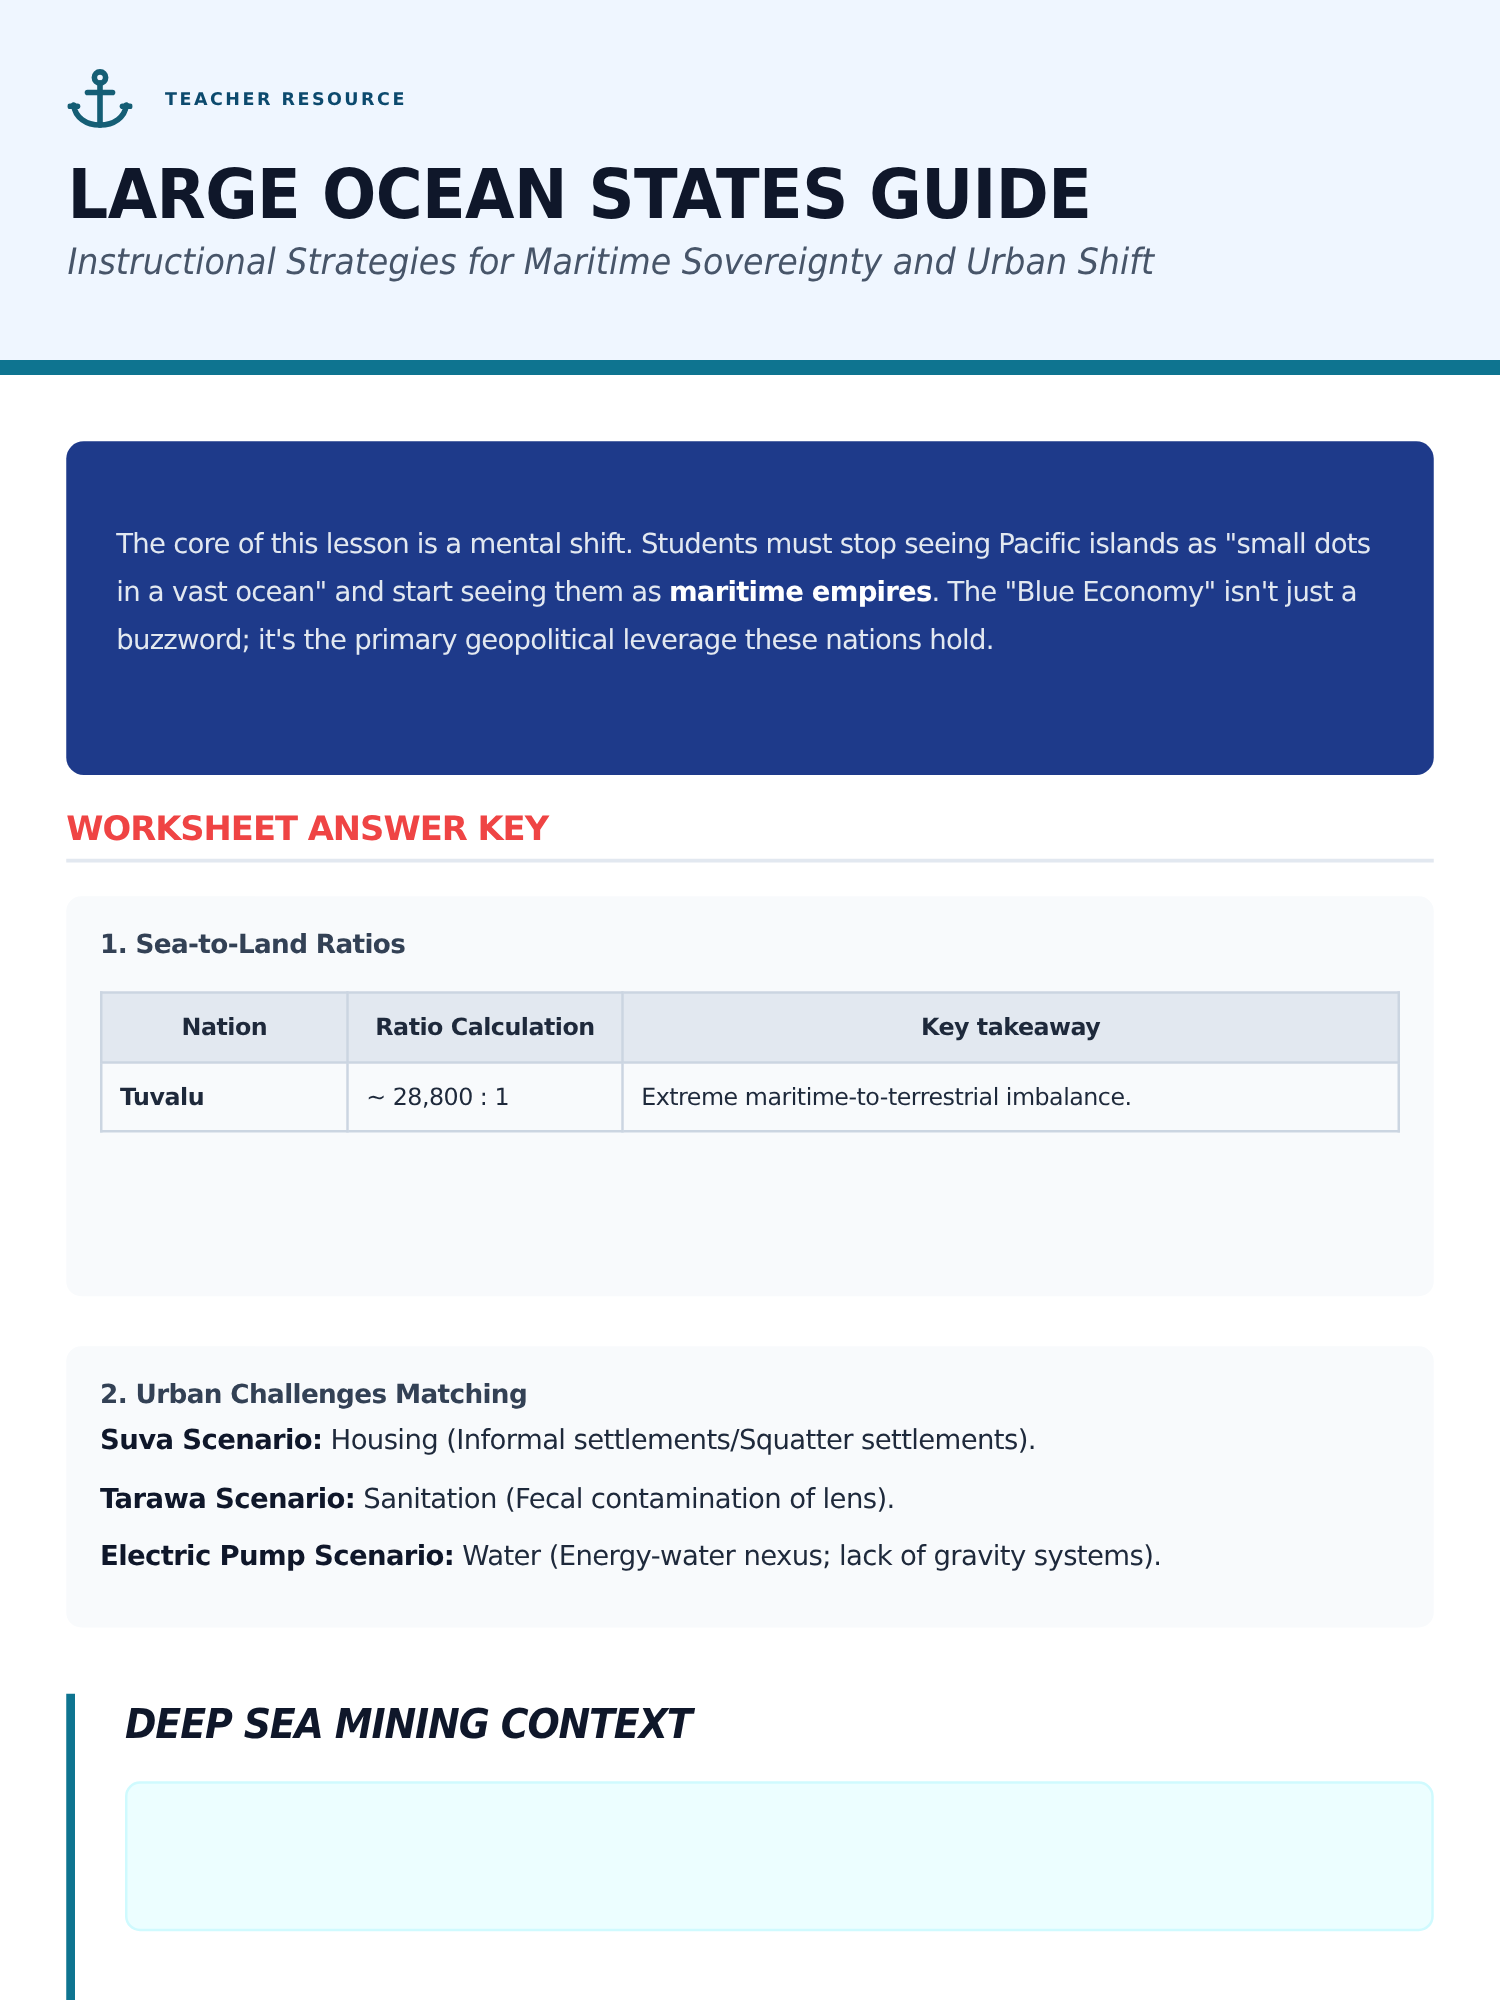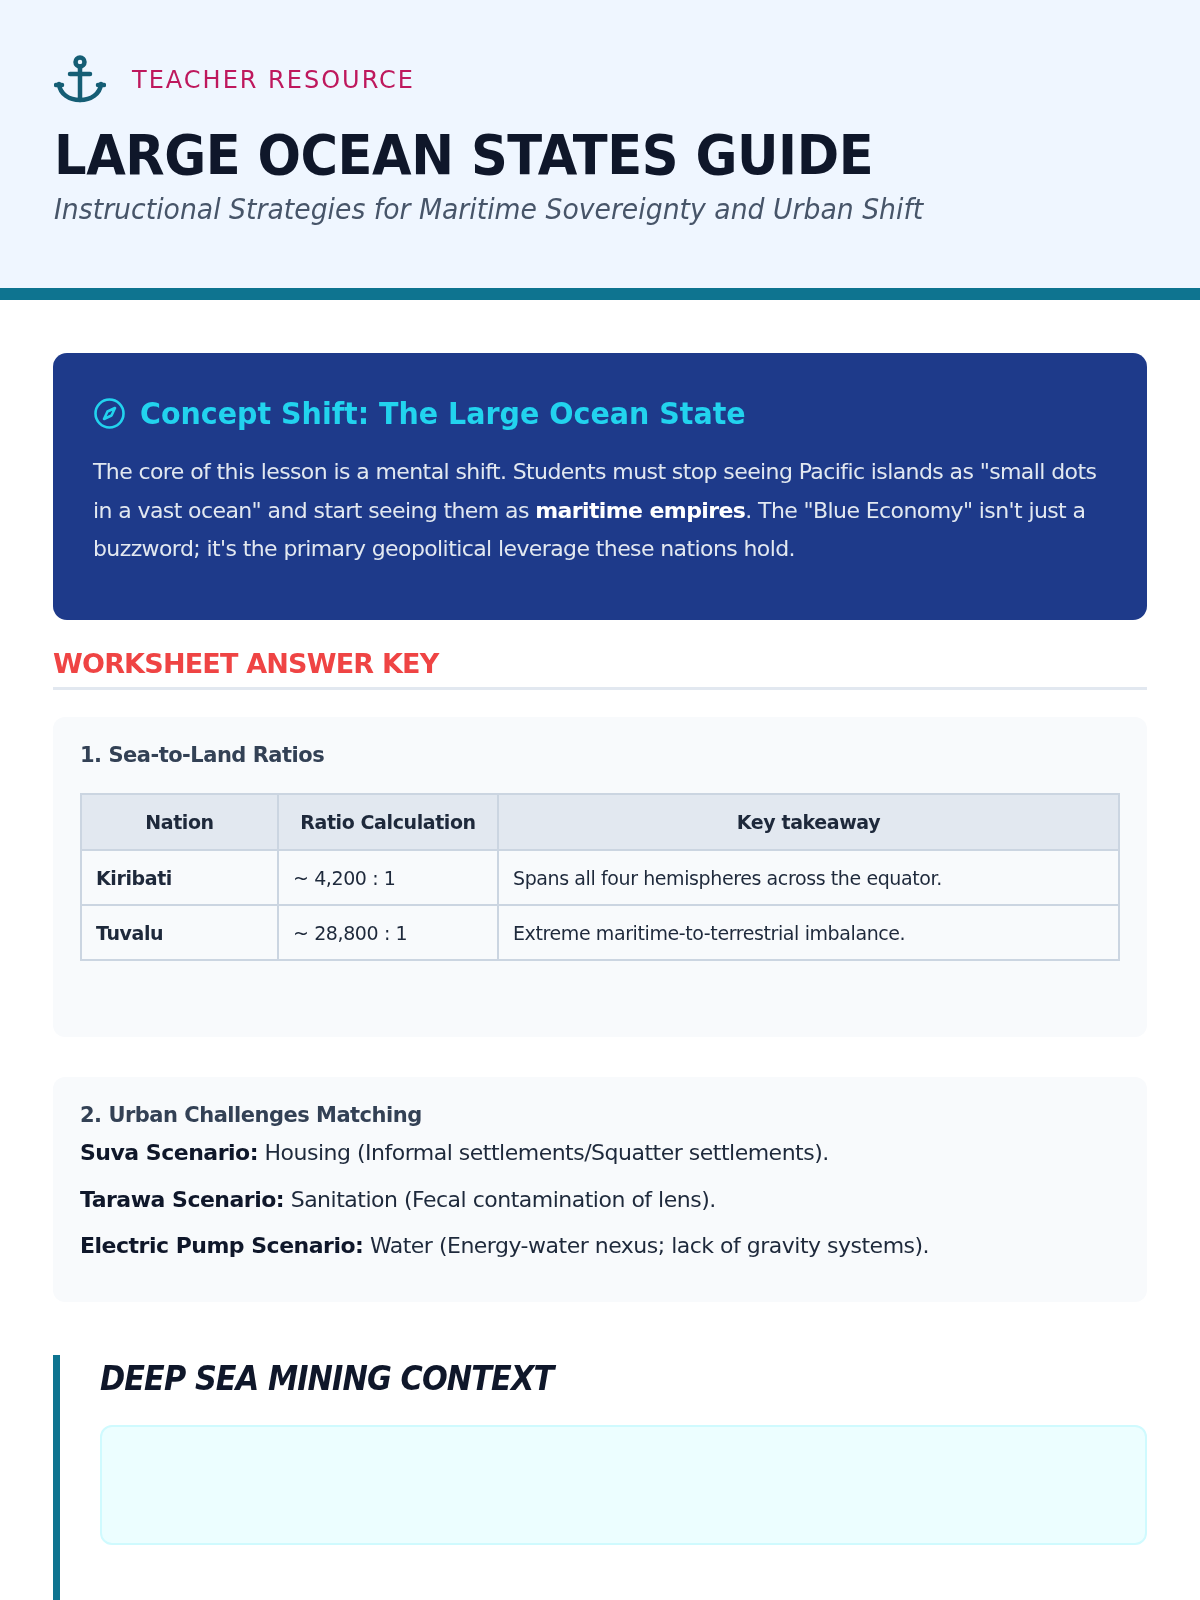--- a/index.html
+++ b/index.html
@@ -14,22 +14,22 @@
     padding: 0 54px;
   }
   .eyebrow {
     position: absolute; top: 54px; left: 54px;
     display: flex; align-items: center;
   }
   .anchor-icon { width: 52px; height: 52px; display: block; }
   .eyebrow-label {
     margin-left: 26px;
     font-family: "DejaVu Sans", sans-serif;
-    font-weight: normal; font-size: 24px; letter-spacing: 2px;
-    color: #be185d;
+    font-weight: bold; font-size: 14px; letter-spacing: 2px;
+    color: #0c4a6e;
   }
   .title {
     position: absolute; top: 120px; left: 54px;
     font-family: "DejaVu Sans", sans-serif;
     font-weight: bold; font-size: 55px; letter-spacing: -0.5px;
     color: #0f172a; line-height: 70px;
     transform: scaleX(0.93); transform-origin: left center;
     white-space: nowrap;
   }
   .subtitle {
@@ -160,49 +160,37 @@
     </svg>
     <span class="eyebrow-label">TEACHER RESOURCE</span>
   </div>
   <h1 class="title">LARGE OCEAN STATES GUIDE</h1>
   <div class="subtitle">Instructional Strategies for Maritime Sovereignty and Urban Shift</div>
 </header>
 
 <main class="main">
 
   <section class="concept-card">
-    <div class="concept-heading">
-      <svg class="compass-icon" viewBox="0 0 33 33" fill="none" stroke="#22d3ee" stroke-width="2.6" stroke-linejoin="round">
-        <circle cx="16.5" cy="16.5" r="14"></circle>
-        <path d="M22 11 L18.5 18.5 L11 22 L14.5 14.5 Z"></path>
-      </svg>
-      <h2 class="concept-title">Concept Shift: The Large Ocean State</h2>
-    </div>
     <p class="concept-body"><span>The core of this lesson is a mental shift. Students must stop seeing Pacific islands as "small dots in a vast ocean" and start seeing them as </span><b>maritime empires</b><span>. The "Blue Economy" isn't just a buzzword; it's the primary geopolitical leverage these nations hold.</span></p>
   </section>
 
   <h2 class="section-title">WORKSHEET ANSWER KEY</h2>
 
   <section class="answer-card card1">
     <h3 class="card-heading">1. Sea-to-Land Ratios</h3>
     <table class="ratios">
       <thead>
         <tr>
           <th class="c1">Nation</th>
           <th class="c2">Ratio Calculation</th>
           <th>Key takeaway</th>
         </tr>
       </thead>
       <tbody>
         <tr>
-          <td class="nation">Kiribati</td>
-          <td>~ 4,200 : 1</td>
-          <td>Spans all four hemispheres across the equator.</td>
-        </tr>
-        <tr>
           <td class="nation">Tuvalu</td>
           <td>~ 28,800 : 1</td>
           <td>Extreme maritime-to-terrestrial imbalance.</td>
         </tr>
       </tbody>
     </table>
   </section>
 
   <section class="answer-card card2">
     <h3 class="card-heading">2. Urban Challenges Matching</h3>

